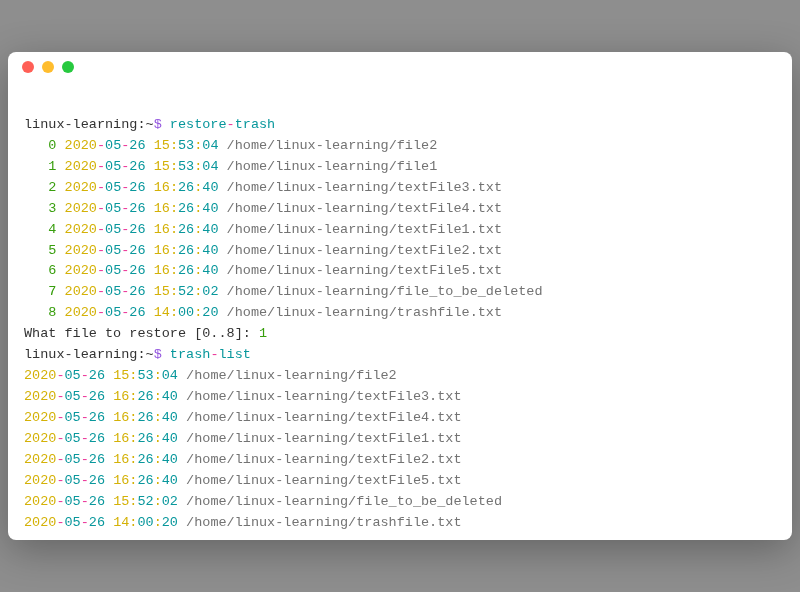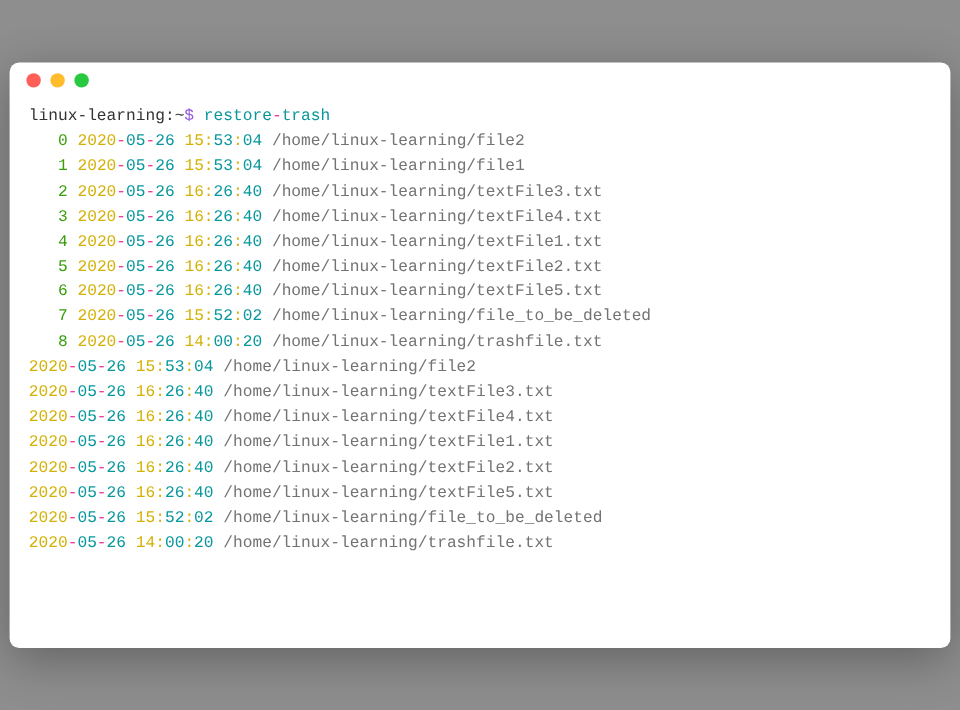--- a/index.html
+++ b/index.html
@@ -18,20 +18,21 @@
     }
     .terminal-window {
       background: #ffffff;
       border-radius: 8px;
       width: 784px;
       height: 488px;
       box-shadow: 0 10px 40px rgba(0,0,0,0.3);
       overflow: hidden;
       display: flex;
       flex-direction: column;
+      gap: 27px;
     }
     .title-bar {
       height: 30px;
       display: flex;
       align-items: center;
       padding-left: 14px;
       gap: 8px;
     }
     .traffic-light {
       width: 12px;
@@ -88,21 +89,23 @@
         <div class="line">   <span class="num-green">1</span> <span class="year-yellow">2020</span><span class="dash-pink">-</span><span class="date-teal">05</span><span class="dash-pink">-</span><span class="date-teal">26</span> <span class="year-yellow">15</span><span class="colon-yellow">:</span><span class="date-teal">53</span><span class="colon-yellow">:</span><span class="date-teal">04</span> <span class="path">/home/linux-learning/file1</span></div>
         <div class="line">   <span class="num-green">2</span> <span class="year-yellow">2020</span><span class="dash-pink">-</span><span class="date-teal">05</span><span class="dash-pink">-</span><span class="date-teal">26</span> <span class="year-yellow">16</span><span class="colon-yellow">:</span><span class="date-teal">26</span><span class="colon-yellow">:</span><span class="date-teal">40</span> <span class="path">/home/linux-learning/textFile3.txt</span></div>
         <div class="line">   <span class="num-green">3</span> <span class="year-yellow">2020</span><span class="dash-pink">-</span><span class="date-teal">05</span><span class="dash-pink">-</span><span class="date-teal">26</span> <span class="year-yellow">16</span><span class="colon-yellow">:</span><span class="date-teal">26</span><span class="colon-yellow">:</span><span class="date-teal">40</span> <span class="path">/home/linux-learning/textFile4.txt</span></div>
         <div class="line">   <span class="num-green">4</span> <span class="year-yellow">2020</span><span class="dash-pink">-</span><span class="date-teal">05</span><span class="dash-pink">-</span><span class="date-teal">26</span> <span class="year-yellow">16</span><span class="colon-yellow">:</span><span class="date-teal">26</span><span class="colon-yellow">:</span><span class="date-teal">40</span> <span class="path">/home/linux-learning/textFile1.txt</span></div>
         <div class="line">   <span class="num-green">5</span> <span class="year-yellow">2020</span><span class="dash-pink">-</span><span class="date-teal">05</span><span class="dash-pink">-</span><span class="date-teal">26</span> <span class="year-yellow">16</span><span class="colon-yellow">:</span><span class="date-teal">26</span><span class="colon-yellow">:</span><span class="date-teal">40</span> <span class="path">/home/linux-learning/textFile2.txt</span></div>
         <div class="line">   <span class="num-green">6</span> <span class="year-yellow">2020</span><span class="dash-pink">-</span><span class="date-teal">05</span><span class="dash-pink">-</span><span class="date-teal">26</span> <span class="year-yellow">16</span><span class="colon-yellow">:</span><span class="date-teal">26</span><span class="colon-yellow">:</span><span class="date-teal">40</span> <span class="path">/home/linux-learning/textFile5.txt</span></div>
         <div class="line">   <span class="num-green">7</span> <span class="year-yellow">2020</span><span class="dash-pink">-</span><span class="date-teal">05</span><span class="dash-pink">-</span><span class="date-teal">26</span> <span class="year-yellow">15</span><span class="colon-yellow">:</span><span class="date-teal">52</span><span class="colon-yellow">:</span><span class="date-teal">02</span> <span class="path">/home/linux-learning/file_to_be_deleted</span></div>
         <div class="line">   <span class="num-green">8</span> <span class="year-yellow">2020</span><span class="dash-pink">-</span><span class="date-teal">05</span><span class="dash-pink">-</span><span class="date-teal">26</span> <span class="year-yellow">14</span><span class="colon-yellow">:</span><span class="date-teal">00</span><span class="colon-yellow">:</span><span class="date-teal">20</span> <span class="path">/home/linux-learning/trashfile.txt</span></div>
       </div>
 
+    <div class="line"><span>What file to restore [0..8]: </span><span class="num-green">1</span></div>
 
+    <div class="line"><span class="prompt"><span>linux-learning</span>:<span>~</span></span><span class="dollar">$</span> <span class="cmd-teal">trash</span><span class="cmd-pink">-</span><span class="cmd-teal">list</span></div>
 
     <div id="trash-list-container">
         <div class="line"><span class="year-yellow">2020</span><span class="dash-pink">-</span><span class="date-teal">05</span><span class="dash-pink">-</span><span class="date-teal">26</span> <span class="year-yellow">15</span><span class="colon-yellow">:</span><span class="date-teal">53</span><span class="colon-yellow">:</span><span class="date-teal">04</span> <span class="path">/home/linux-learning/file2</span></div>
         <div class="line"><span class="year-yellow">2020</span><span class="dash-pink">-</span><span class="date-teal">05</span><span class="dash-pink">-</span><span class="date-teal">26</span> <span class="year-yellow">16</span><span class="colon-yellow">:</span><span class="date-teal">26</span><span class="colon-yellow">:</span><span class="date-teal">40</span> <span class="path">/home/linux-learning/textFile3.txt</span></div>
         <div class="line"><span class="year-yellow">2020</span><span class="dash-pink">-</span><span class="date-teal">05</span><span class="dash-pink">-</span><span class="date-teal">26</span> <span class="year-yellow">16</span><span class="colon-yellow">:</span><span class="date-teal">26</span><span class="colon-yellow">:</span><span class="date-teal">40</span> <span class="path">/home/linux-learning/textFile4.txt</span></div>
         <div class="line"><span class="year-yellow">2020</span><span class="dash-pink">-</span><span class="date-teal">05</span><span class="dash-pink">-</span><span class="date-teal">26</span> <span class="year-yellow">16</span><span class="colon-yellow">:</span><span class="date-teal">26</span><span class="colon-yellow">:</span><span class="date-teal">40</span> <span class="path">/home/linux-learning/textFile1.txt</span></div>
         <div class="line"><span class="year-yellow">2020</span><span class="dash-pink">-</span><span class="date-teal">05</span><span class="dash-pink">-</span><span class="date-teal">26</span> <span class="year-yellow">16</span><span class="colon-yellow">:</span><span class="date-teal">26</span><span class="colon-yellow">:</span><span class="date-teal">40</span> <span class="path">/home/linux-learning/textFile2.txt</span></div>
         <div class="line"><span class="year-yellow">2020</span><span class="dash-pink">-</span><span class="date-teal">05</span><span class="dash-pink">-</span><span class="date-teal">26</span> <span class="year-yellow">16</span><span class="colon-yellow">:</span><span class="date-teal">26</span><span class="colon-yellow">:</span><span class="date-teal">40</span> <span class="path">/home/linux-learning/textFile5.txt</span></div>
         <div class="line"><span class="year-yellow">2020</span><span class="dash-pink">-</span><span class="date-teal">05</span><span class="dash-pink">-</span><span class="date-teal">26</span> <span class="year-yellow">15</span><span class="colon-yellow">:</span><span class="date-teal">52</span><span class="colon-yellow">:</span><span class="date-teal">02</span> <span class="path">/home/linux-learning/file_to_be_deleted</span></div>
         <div class="line"><span class="year-yellow">2020</span><span class="dash-pink">-</span><span class="date-teal">05</span><span class="dash-pink">-</span><span class="date-teal">26</span> <span class="year-yellow">14</span><span class="colon-yellow">:</span><span class="date-teal">00</span><span class="colon-yellow">:</span><span class="date-teal">20</span> <span class="path">/home/linux-learning/trashfile.txt</span></div>

